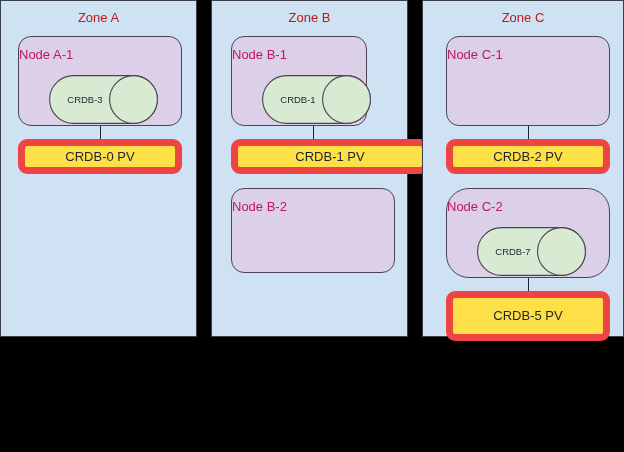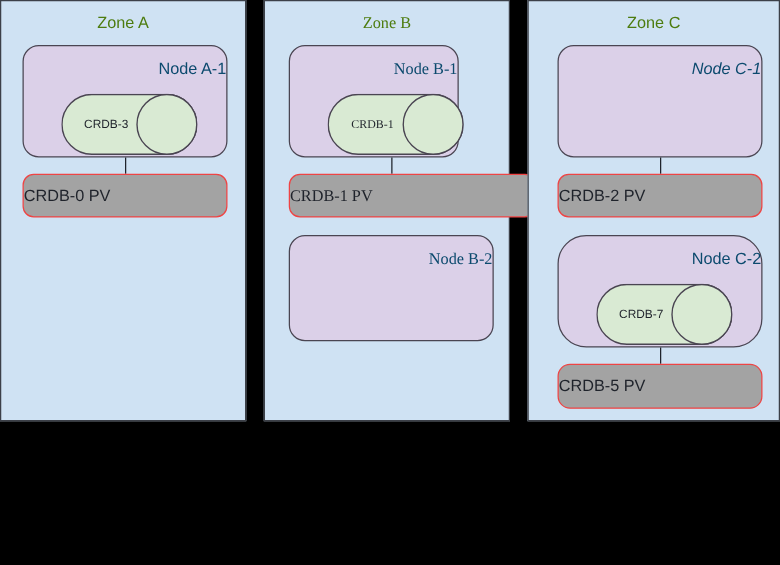--- a/index.html
+++ b/index.html
@@ -23,54 +23,55 @@
     border: 1px solid #3c4048;
     box-sizing: border-box;
   }
   .zone-title {
     position: absolute;
     top: 9px;
     left: 0;
     right: 0;
     text-align: center;
     font-size: 13px;
-    color: #4d7c0f;
+    color: #b91c1c;
     line-height: 16px;
     white-space: nowrap;
   }
 
   
   .node {
     position: absolute;
     background: #dbd0e8;
     border: 1px solid #4a4552;
     border-radius: 13px;
     box-sizing: border-box;
   }
   .node-title {
     position: absolute;
     top: 10px;
     left: 0;
     right: 0;
-    text-align: right;
+    text-align: left;
     font-size: 13px;
-    color: #0c4a6e;
+    color: #be185d;
     line-height: 16px;
     white-space: nowrap;
   }
 
   
   .pv {
     position: absolute;
-    background: #a3a3a3;
-    border: 1px solid #ef4444;
+    background: #fde047;
+    border: 7px solid #ef4444;
     border-radius: 9px;
     box-sizing: border-box;
     display: flex;
     align-items: center;
+    justify-content: center;
   }
   .pv-label {
     font-size: 13px;
     color: #1f232b;
     line-height: 16px;
     white-space: nowrap;
   }
 
   
   .db {
@@ -118,21 +119,21 @@
       </div>
     </div>
 
     <div class="connector" style="left:99px; top:125px; height:13px;"></div>
 
     <div class="pv" style="left:17px; top:138px; width:164px; height:35px;">
       <span class="pv-label">CRDB-0 PV</span>
     </div>
   </div>
 
-  <div class="zone" style="left:211px; top:0px; width:197px; height:337px;font-family:Liberation Serif, serif;">
+  <div class="zone" style="left:211px; top:0px; width:197px; height:337px;">
     <div class="zone-title">Zone B</div>
 
     <div class="node" style="left:19px; top:35px; width:136px; height:90px;">
       <div class="node-title">Node B-1</div>
 
       <div class="db" style="left:30px; top:38px; width:109px; height:49px;">
         <svg width="109" height="49" viewBox="0 0 109 49">
           <path d="M24.5,0.6 H84.5 A23.9,23.9 0 0 1 84.5,48.4 H24.5 A23.9,23.9 0 0 1 24.5,0.6 Z" fill="#d9ead3" stroke="#4a4552" stroke-width="1.1"></path>
           <circle cx="84.5" cy="24.5" r="23.9" fill="#d9ead3" stroke="#4a4552" stroke-width="1.1"></circle>
         </svg>
@@ -147,21 +148,21 @@
     </div>
 
     <div class="node" style="left:19px; top:187px; width:164px; height:85px;">
       <div class="node-title">Node B-2</div>
     </div>
   </div>
 
   <div class="zone" style="left:422px; top:0px; width:202px; height:337px;">
     <div class="zone-title">Zone C</div>
 
-    <div class="node" style="left:23px; top:35px; width:164px; height:90px;font-style:italic;">
+    <div class="node" style="left:23px; top:35px; width:164px; height:90px;">
       <div class="node-title">Node C-1</div>
 
     </div>
 
     <div class="connector" style="left:105px; top:125px; height:13px;"></div>
 
     <div class="pv" style="left:23px; top:138px; width:164px; height:35px;">
       <span class="pv-label">CRDB-2 PV</span>
     </div>
 
@@ -172,18 +173,18 @@
         <svg width="109" height="49" viewBox="0 0 109 49">
           <path d="M24.5,0.6 H84.5 A23.9,23.9 0 0 1 84.5,48.4 H24.5 A23.9,23.9 0 0 1 24.5,0.6 Z" fill="#d9ead3" stroke="#4a4552" stroke-width="1.1"></path>
           <circle cx="84.5" cy="24.5" r="23.9" fill="#d9ead3" stroke="#4a4552" stroke-width="1.1"></circle>
         </svg>
         <div class="db-label">CRDB-7</div>
       </div>
     </div>
 
     <div class="connector" style="left:105px; top:277px; height:13px;"></div>
 
-    <div class="pv" style="left:23px; top:290px; width:164px; height:36px;border-radius:10px;">
+    <div class="pv" style="left:23px; top:290px; width:164px; height:50px;">
       <span class="pv-label">CRDB-5 PV</span>
     </div>
   </div>
 
 </div>
 
 </body></html>

